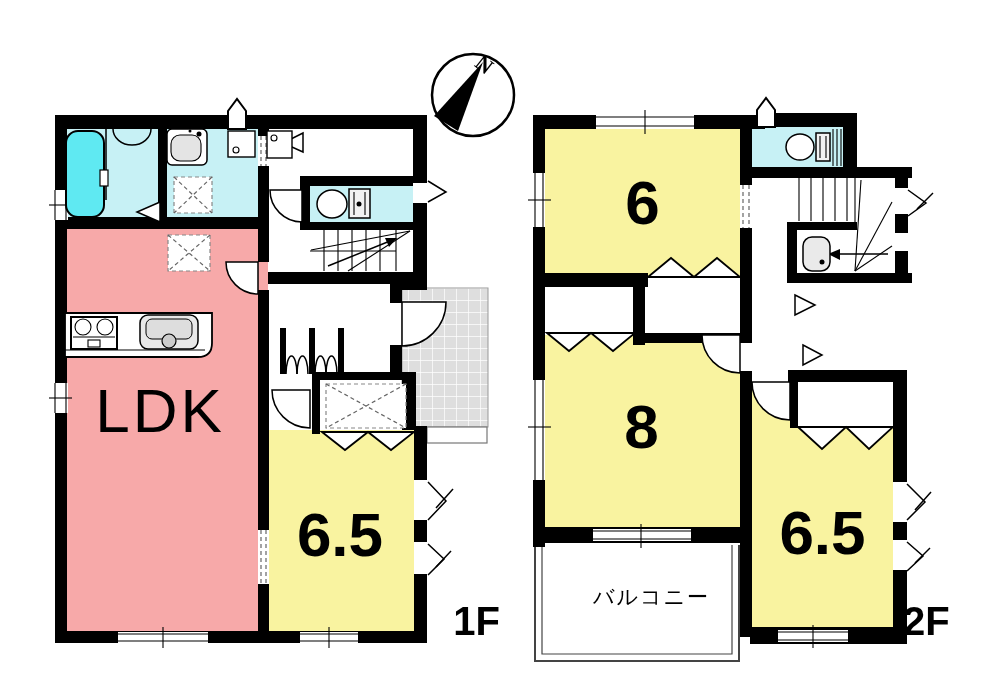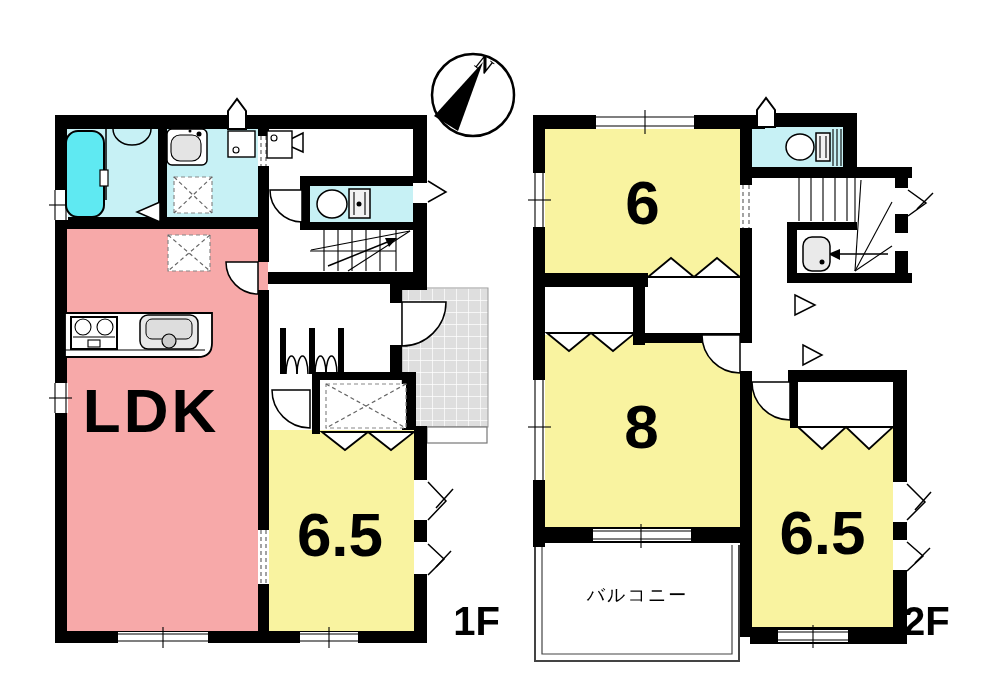--- a/index.html
+++ b/index.html
@@ -15,28 +15,28 @@
   .f-cyan{fill:var(--wet-cyan,#C7F1F5);}
   .f-tub{fill:var(--bathtub-cyan,#5FE9F2);}
   .wall{fill:var(--wall-black,#000);}
   .ln{stroke:#000;stroke-width:1.5;fill:none;}
   .thin{stroke:#000;stroke-width:1.1;fill:none;}
   .white{fill:#fff;}
   .dash{stroke:#666;stroke-width:1.2;fill:none;stroke-dasharray:4 3;}
   .pie{fill:#fff;stroke:#000;stroke-width:1.5;}
   .zz{fill:#fff;stroke:#000;stroke-width:1.8;}
   .label{position:absolute;color:#000;white-space:nowrap;line-height:1;text-align:center;}
-  .lbl-ldk{left:48px;top:380px;width:206px;font-size:62px;font-weight:bold;letter-spacing:3px;}
+  .lbl-ldk{left:57px;top:380px;width:206px;font-size:62px;font-weight:normal;letter-spacing:3px;}
   .lbl-ldk-area{left:53px;top:450px;width:214px;font-size:56px;font-weight:bold;}
   .lbl-f1-65{left:264px;top:504px;width:152px;font-size:62px;font-weight:bold;}
   .lbl-1f{left:430px;top:601px;width:70px;font-size:40px;font-weight:bold;text-align:right;}
   .lbl-f2-6{left:545px;top:172px;width:195px;font-size:62px;font-weight:bold;}
   .lbl-f2-8{left:545px;top:396px;width:193px;font-size:62px;font-weight:bold;}
   .lbl-f2-65{left:752px;top:502px;width:141px;font-size:62px;font-weight:bold;}
-  .lbl-balcony{left:535px;top:586px;width:205px;font-size:18px;letter-spacing:2px;}
+  .lbl-balcony{left:535px;top:586px;width:205px;font-size:21px;letter-spacing:2px;padding-left:14px;}
   .lbl-2f{left:903px;top:601px;width:70px;font-size:40px;font-weight:bold;text-align:left;}
   .lbl-n{left:469px;top:54px;width:30px;font-size:22px;font-weight:bold;
          font-family:"Liberation Serif",serif;transform:rotate(38deg);}
 </style>
 </head>
 <body>
 
 <div class="canvas">
 
 <svg width="1000" height="700" viewBox="0 0 1000 700">

